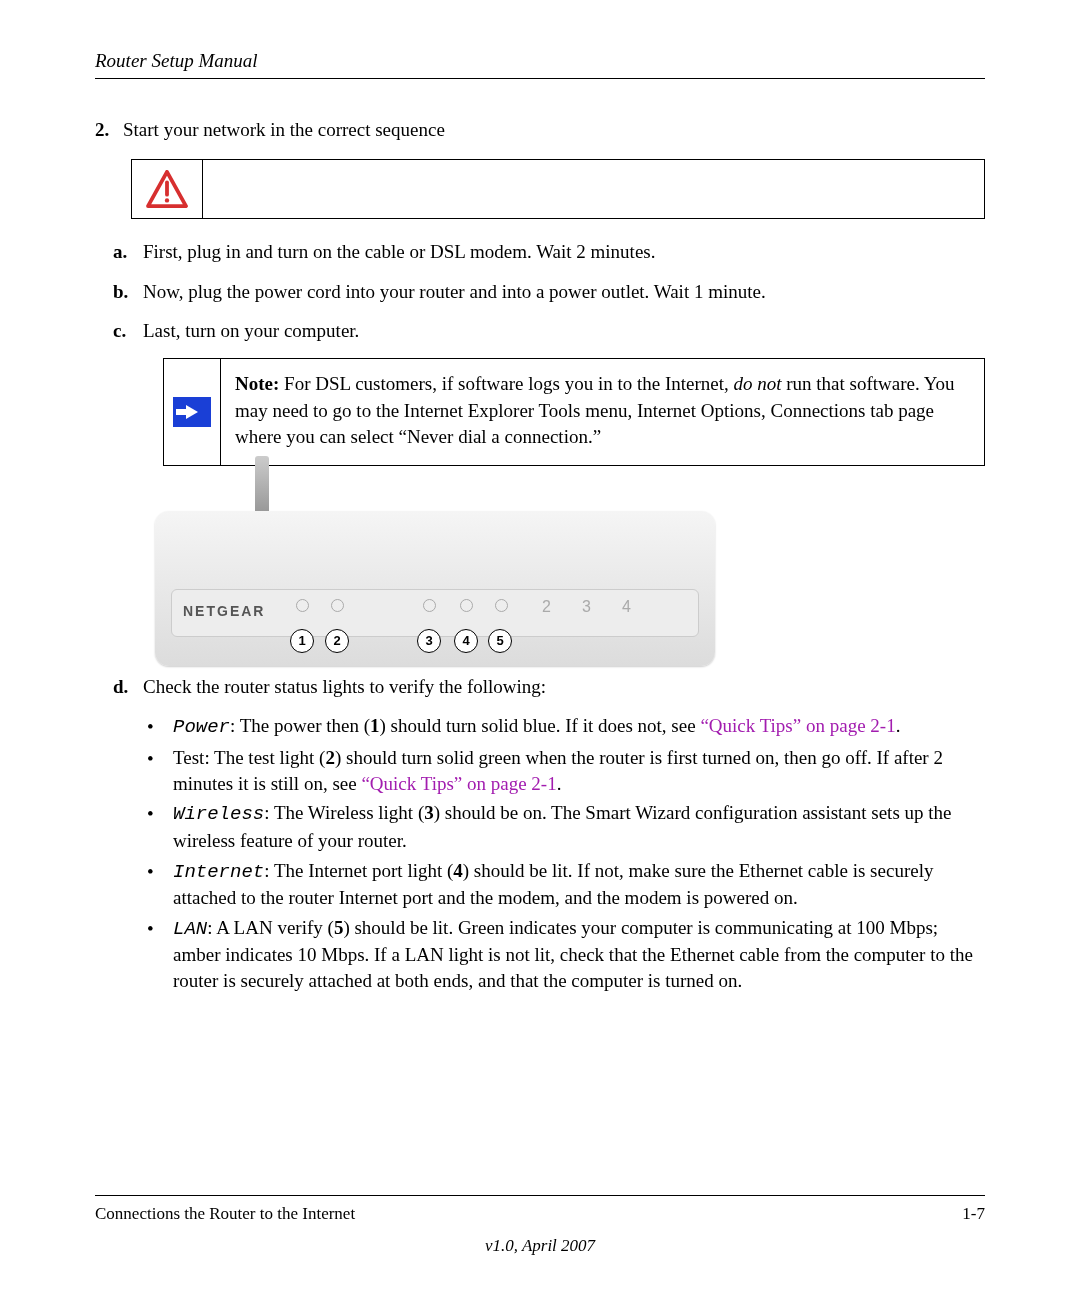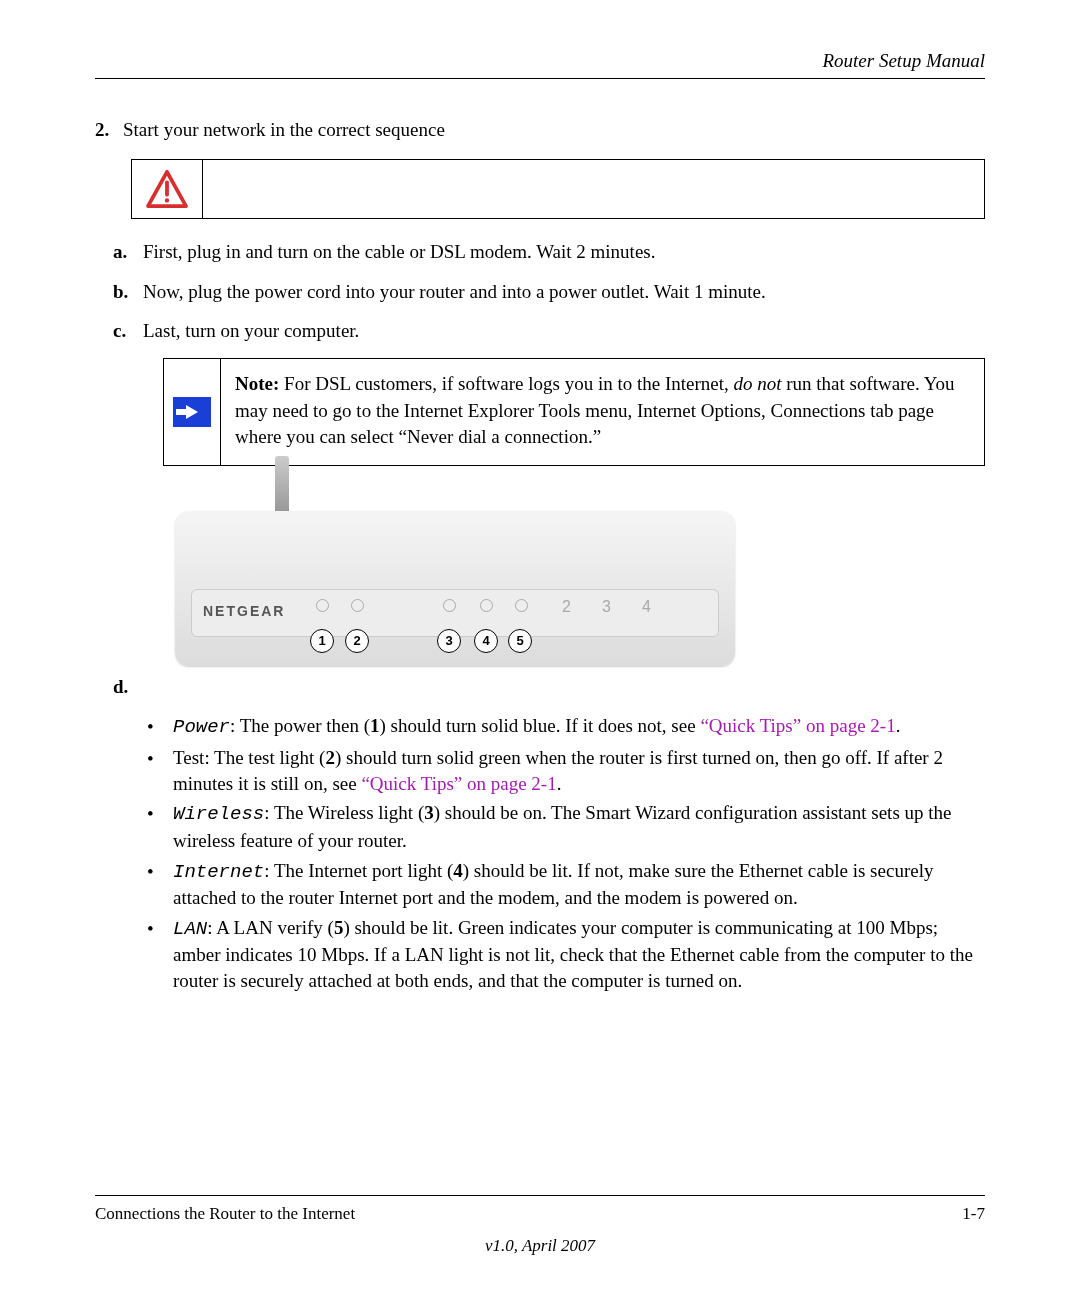--- a/index.html
+++ b/index.html
@@ -15,21 +15,20 @@
     height: 1296px;
     box-sizing: border-box;
     padding: 50px 95px 30px 95px;
     position: relative;
   }
   .header-line {
     border-bottom: 1px solid #000;
     margin-top: 6px;
   }
   .header-title {
-    text-align: right;
     font-style: italic;
     font-size: 19px;
     margin-bottom: 4px;
   }
   .body-content {
     margin-top: 40px;
   }
   .step-row {
     display: flex;
     margin-bottom: 18px;
@@ -102,21 +101,21 @@
     width: 30px;
     flex: 0 0 30px;
     font-weight: bold;
   }
   .sub-letter-d {
     width: 30px;
     flex: 0 0 30px;
     font-weight: bold;
   }
   .figure-block {
-    margin: 45px 0 8px 80px;
+    margin: 45px 0 8px 60px;
   }
   .router-img {
     width: 560px;
     height: 155px;
     position: relative;
     background: linear-gradient(#f5f5f5, #e6e6e6 60%, #dcdcdc);
     border-radius: 14px;
     box-shadow: 0 1px 2px rgba(0,0,0,0.2);
   }
   .router-antenna {
@@ -289,20 +288,21 @@
         <div class="callout-circle" style="left:170px;">2</div>
         <div class="callout-circle" style="left:262px;">3</div>
         <div class="callout-circle" style="left:299px;">4</div>
         <div class="callout-circle" style="left:333px;">5</div>
       </div>
     </div>
 
     <div class="step-d-wrap">
       <div class="sub-row">
         <div class="sub-letter-d">d.</div>
+        <div>Check the router status lights to verify the following:</div>
       </div>
     </div>
 
     <div class="bullet-list">
       <div class="bullet-row">
         <div class="bullet-dot">•</div>
         <div class="bullet-text">
           <em>Power</em><span>: The power then (</span><b>1</b><span>) should turn solid blue. If it does not, see </span><span class="link">“Quick Tips” on page 2-1</span><span>.</span>
         </div>
       </div>

